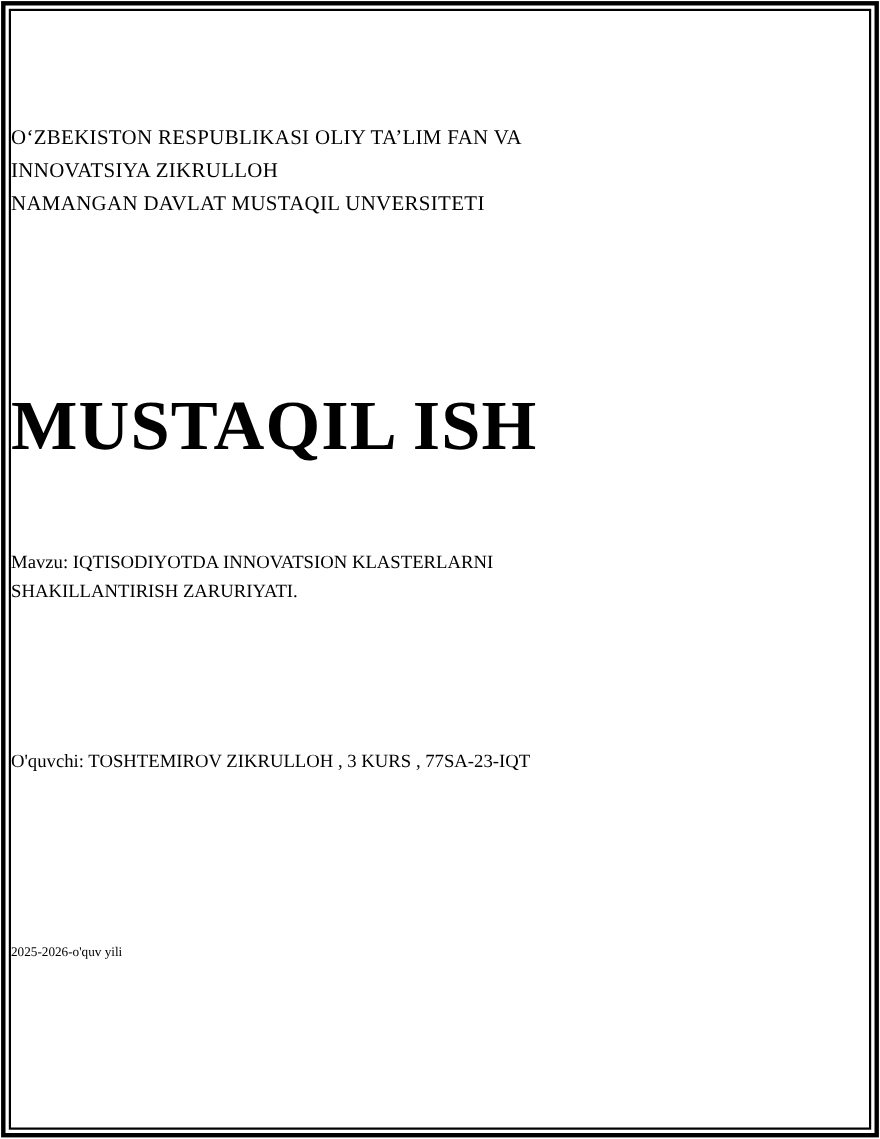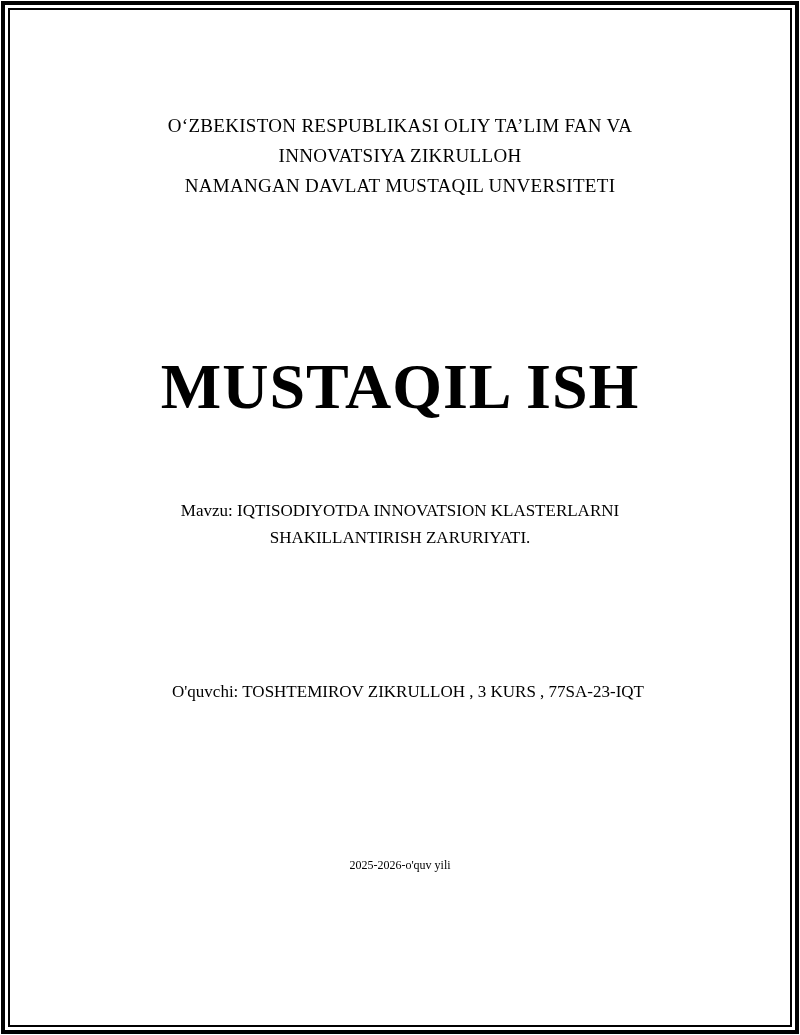--- a/index.html
+++ b/index.html
@@ -20,21 +20,20 @@
     top: 1px; left: 1px; right: 1px; bottom: 1px;
     border: 4px solid #000000;
     padding: 3px;
     box-sizing: border-box;
   }
   .frame-inner {
     width: 100%;
     height: 100%;
     border: 2px solid #000000;
     box-sizing: border-box;
-    text-align: center;
     overflow: hidden;
   }
   .ministry-header {
     margin-top: 101px;
     font-size: 19px;
     line-height: 30px;
     letter-spacing: 0.3px;
   }
   .main-title {
     margin: 146px 0 0 0;
@@ -46,21 +45,20 @@
   }
   .topic-block {
     margin-top: 70px;
     font-size: 17px;
     line-height: 27px;
   }
   .student-block {
     margin-top: 127px;
     font-size: 17px;
     line-height: 27px;
-    padding-left: 16px;
   }
   .year-footer {
     margin-top: 153px;
     font-size: 12px;
     font-weight: normal;
     line-height: 15px;
   }
 </style>
 </head>
 <body>

